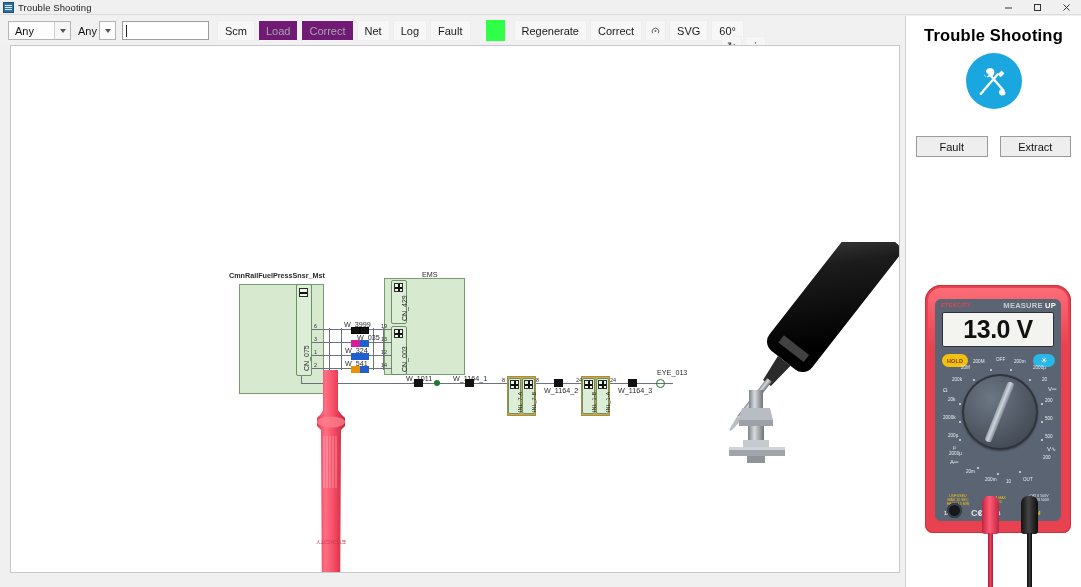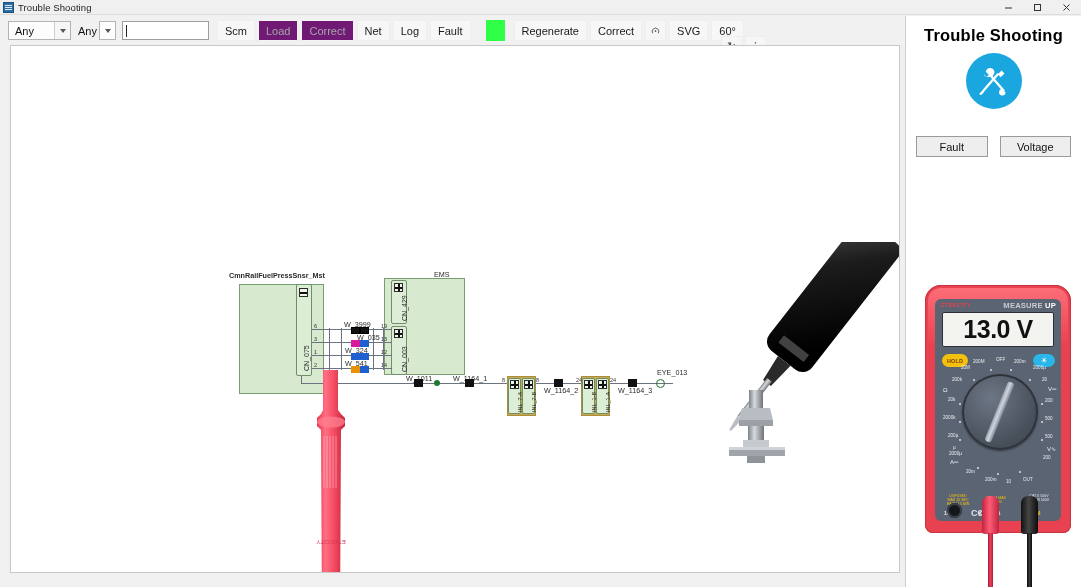--- a/index.html
+++ b/index.html
@@ -260,21 +260,21 @@
   <div id="canvas">
 
     <div class="blk" style="left:228px; top:238px; width:85px; height:110px;"></div>
     <div class="lbl" style="left:218px; top:225px;font-weight:bold;">CmnRailFuelPressSnsr_Mst</div>
 
     <div class="conn" style="left:285px; top:238px; width:16px; height:92px;"></div>
     <div class="conn-sym minus" style="left:288px; top:242px;"></div>
     <div class="lbl-v" style="left:292px; top:325px;">CN_075</div>
 
     <div class="blk" style="left:373px; top:232px; width:81px; height:97px;"></div>
-    <div class="lbl" style="left:411px; top:224px;margin-left:12px;">EMS</div>
+    <div class="lbl" style="left:411px; top:224px;">EMS</div>
 
     <div class="conn" style="left:380px; top:234px; width:16px; height:44px;"></div>
     <div class="conn-sym" style="left:383px; top:237px;"></div>
     <div class="lbl-v" style="left:390px; top:275px;">CN_429</div>
 
     <div class="conn" style="left:380px; top:280px; width:16px; height:49px;"></div>
     <div class="conn-sym" style="left:383px; top:283px;"></div>
     <div class="lbl-v" style="left:390px; top:326px;">CN_003</div>
 
     <div class="pinnum" style="left:303px; top:277px;">6</div>
@@ -430,21 +430,21 @@
             <path d="M15.5 15.5 a4.6 4.6 0 1 0 -4.2 -5.2 l3.2 3.0 -2.2 2.4 -3.2 -3.0 a4.6 4.6 0 0 0 6.4 2.8 z" fill="#ffffff" stroke="none"></path>
             <path d="M29 28.5 a3.4 3.4 0 1 0 3.2 3.6 z" fill="#ffffff" stroke="none"></path>
           </g>
         </svg>
       </div>
     </div>
 
 
     <div id="panel-btns">
       <div class="panel-btn">Fault</div>
-      <div class="panel-btn">Voltage</div>
+      <div class="panel-btn">Extract</div>
     </div>
   </div>
 
   <div id="dmm">
     <div id="dmm-body">
       <div id="dmm-face">
 
         <div id="dmm-brandrow">
           <div id="dmm-brand">ETEKCITY</div>
           <div id="dmm-tag"><span>MEASURE </span><b>UP</b></div>

